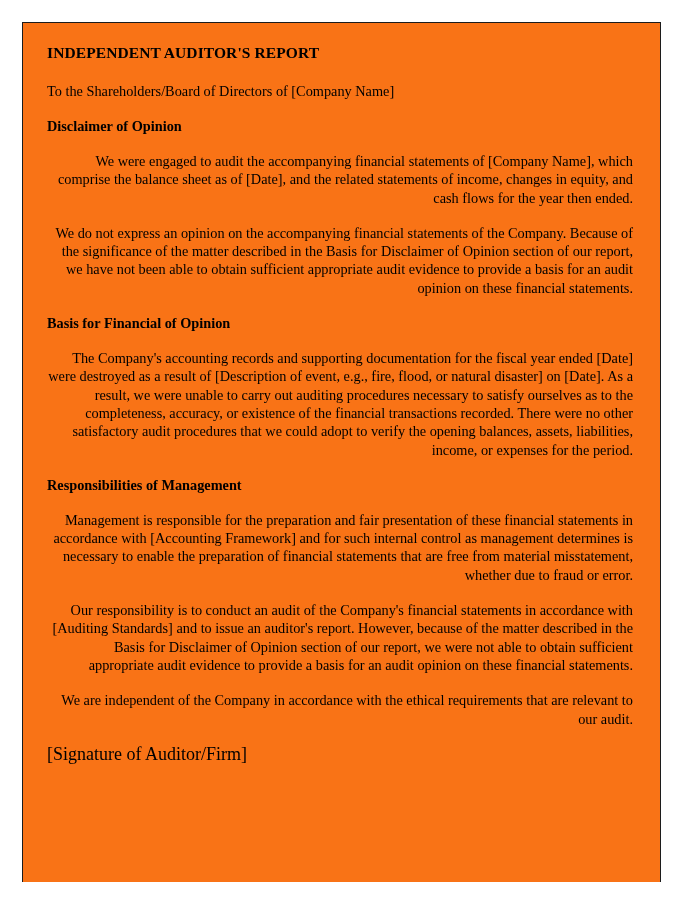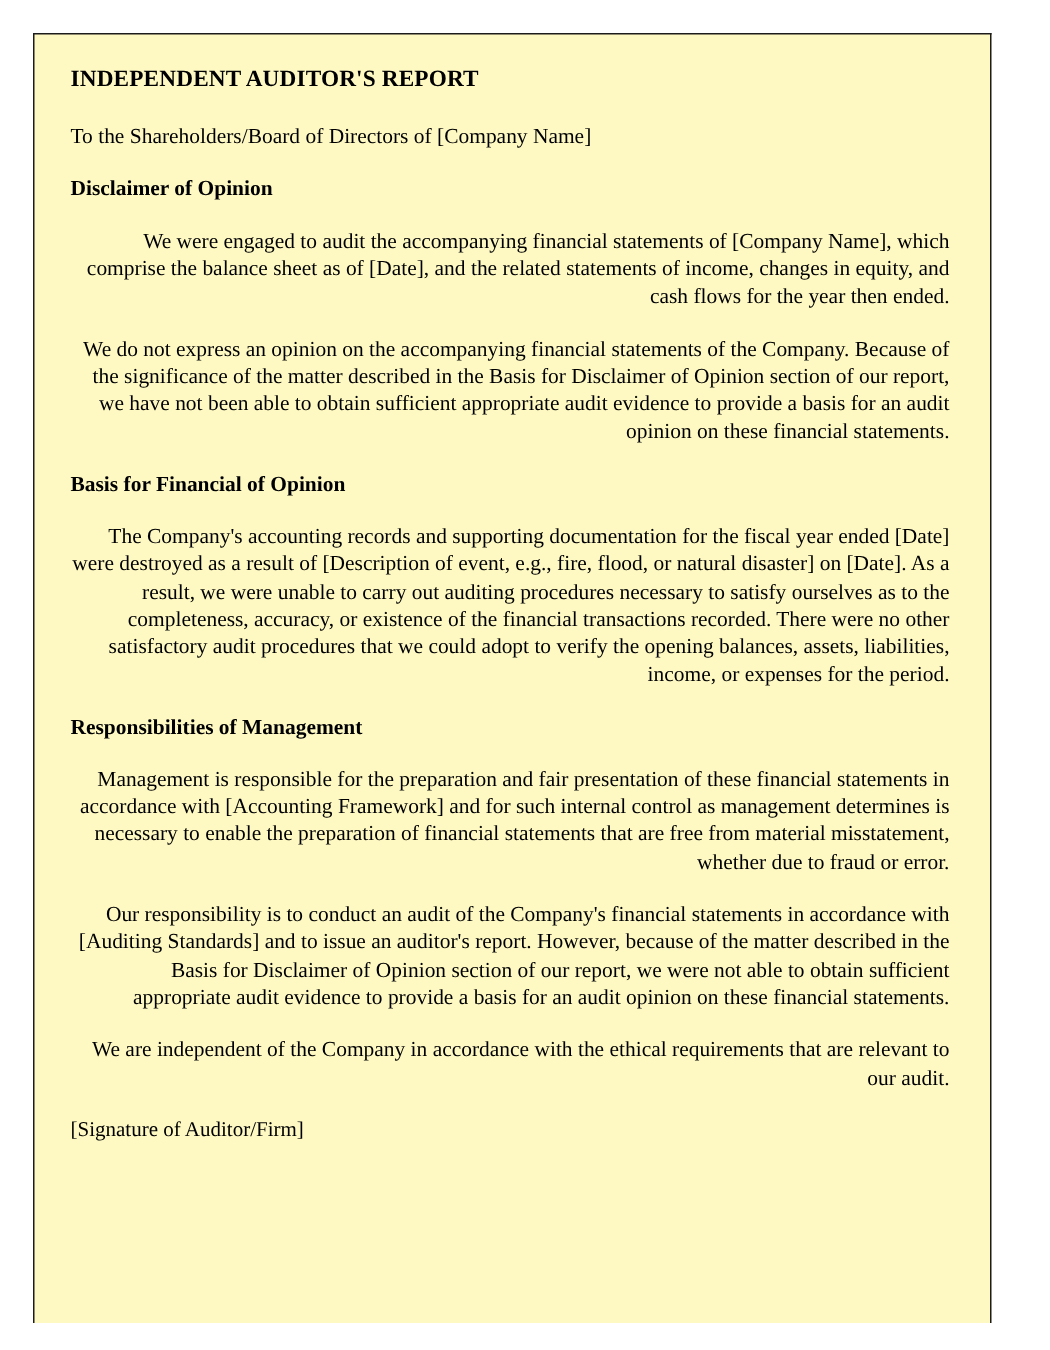--- a/index.html
+++ b/index.html
@@ -19,21 +19,21 @@
   }
 
   
   #document-page {
     position: absolute;
     left: 22px;
     top: 22px;
     width: 639px;
     height: 860px;            
     box-sizing: border-box;
-    background: #fef9c3;
+    background: #f97316;
     border-left: 1px solid #1c1c1c;
     border-right: 1px solid #1c1c1c;
     border-top: 1px solid #1c1c1c;
     border-bottom: 0;
   }
 
   
   #report-body {
     position: absolute;
     left: 24px;
@@ -63,21 +63,21 @@
   }
 
   .body-paragraph {
     font-size: 14.3px;
     line-height: 18.3px;
     margin: 0 0 17px 0;
     text-align: right;
   }
 
   .signature-line {
-    font-size: 14px;
+    font-size: 18px;
     line-height: 18px;
     margin: 0;
   }
 </style>
 </head>
 <body>
 
 <div id="document-page">
   <div id="report-body">
 

